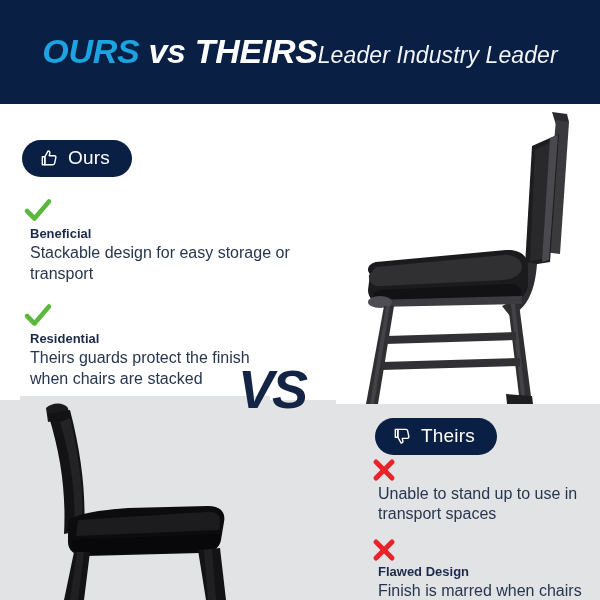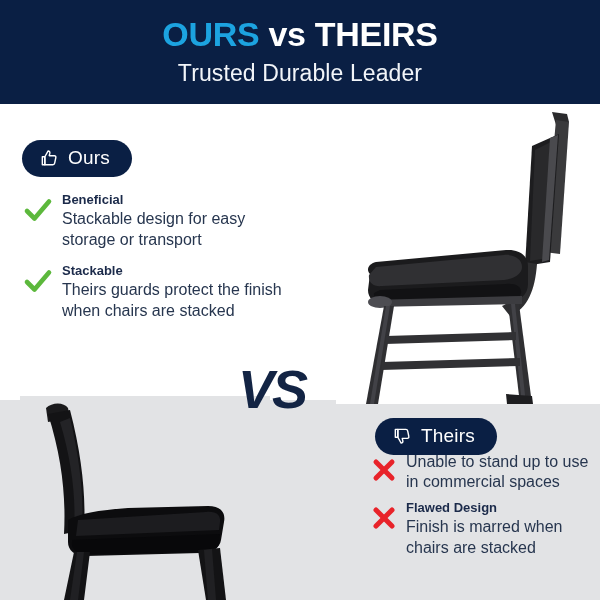--- a/index.html
+++ b/index.html
@@ -23,23 +23,24 @@
 
   
   .header {
     position: absolute;
     left: 0;
     top: 0;
     width: 600px;
     height: 104px;
     background: #0a1f44;
     display: flex;
-    flex-direction: column;
+    flex-direction: row;
     align-items: center;
     justify-content: center;
+    font-style: italic;
   }
   .header-title {
     font-size: 34px;
     font-weight: bold;
     letter-spacing: -0.3px;
     line-height: 1.05;
     white-space: nowrap;
   }
   .title-ours { color: #1ca3e0; }
   .title-vs { color: #ffffff; }
@@ -88,20 +89,21 @@
   .list {
     position: absolute;
   }
   .list-ours { left: 22px; top: 192px; width: 268px; }
   .list-theirs { left: 370px; top: 452px; width: 228px; }
 
   .list-item {
     display: flex;
     align-items: flex-start;
     margin-bottom: 13px;
+    flex-direction: column;
   }
   .list-theirs .list-item { margin-bottom: 7px; }
 
   .mark {
     flex: 0 0 auto;
     width: 32px;
     height: 32px;
     margin-top: 2px;
   }
   .list-theirs .mark { width: 28px; height: 28px; margin-top: 4px; }
@@ -156,21 +158,21 @@
 <body>
 
 <div class="page">
 
   <div class="gray-band"></div>
 
   <div class="header">
     <div class="header-title">
       <span class="title-ours">OURS</span><span>&nbsp;</span><span class="title-vs">vs</span><span>&nbsp;</span><span class="title-theirs">THEIRS</span>
     </div>
-    <div class="header-subtitle">Trusted Durable Leader</div>
+    <div class="header-subtitle">Leader Industry Leader</div>
   </div>
 
   <div class="chair-top">
     <svg viewBox="0 0 264 300" xmlns="http://www.w3.org/2000/svg">
       <rect x="0" y="0" width="264" height="300" fill="#ffffff"></rect>
       <g fill="#2b2b2d">
 
         <path d="M216 8 L231 10 L233 18 L221 24 Z"></path>
         <path d="M220 16 L233 18 L224 150 L208 148 Z" fill="#3a3a3c"></path>
 
@@ -249,21 +251,21 @@
     </div>
 
 
     <div class="list-item">
       <span class="mark">
         <svg viewBox="0 0 32 32" fill="none" stroke="#5cb83c" stroke-width="4.6" stroke-linecap="round" stroke-linejoin="round">
           <path d="M5 17 L12.5 24.5 L27 7.5"></path>
         </svg>
       </span>
       <div class="item-text">
-        <div class="item-title">Stackable</div>
+        <div class="item-title">Residential</div>
         <div class="item-desc">Theirs guards protect the finish when chairs are stacked</div>
       </div>
     </div>
 
   </div>
 
   <div class="vs-mark">VS</div>
 
   <div class="badge badge-theirs">
     <span class="badge-icon">
@@ -279,21 +281,21 @@
 
 
     <div class="list-item">
       <span class="mark">
         <svg viewBox="0 0 28 28" fill="none" stroke="#e8232a" stroke-width="5" stroke-linecap="round">
           <path d="M6 6 L22 22"></path>
           <path d="M22 6 L6 22"></path>
         </svg>
       </span>
       <div class="item-text">
-        <div class="item-desc">Unable to stand up to use in commercial spaces</div>
+        <div class="item-desc">Unable to stand up to use in transport spaces</div>
       </div>
     </div>
 
     <div class="list-item">
       <span class="mark">
         <svg viewBox="0 0 28 28" fill="none" stroke="#e8232a" stroke-width="5" stroke-linecap="round">
           <path d="M6 6 L22 22"></path>
           <path d="M22 6 L6 22"></path>
         </svg>
       </span>

